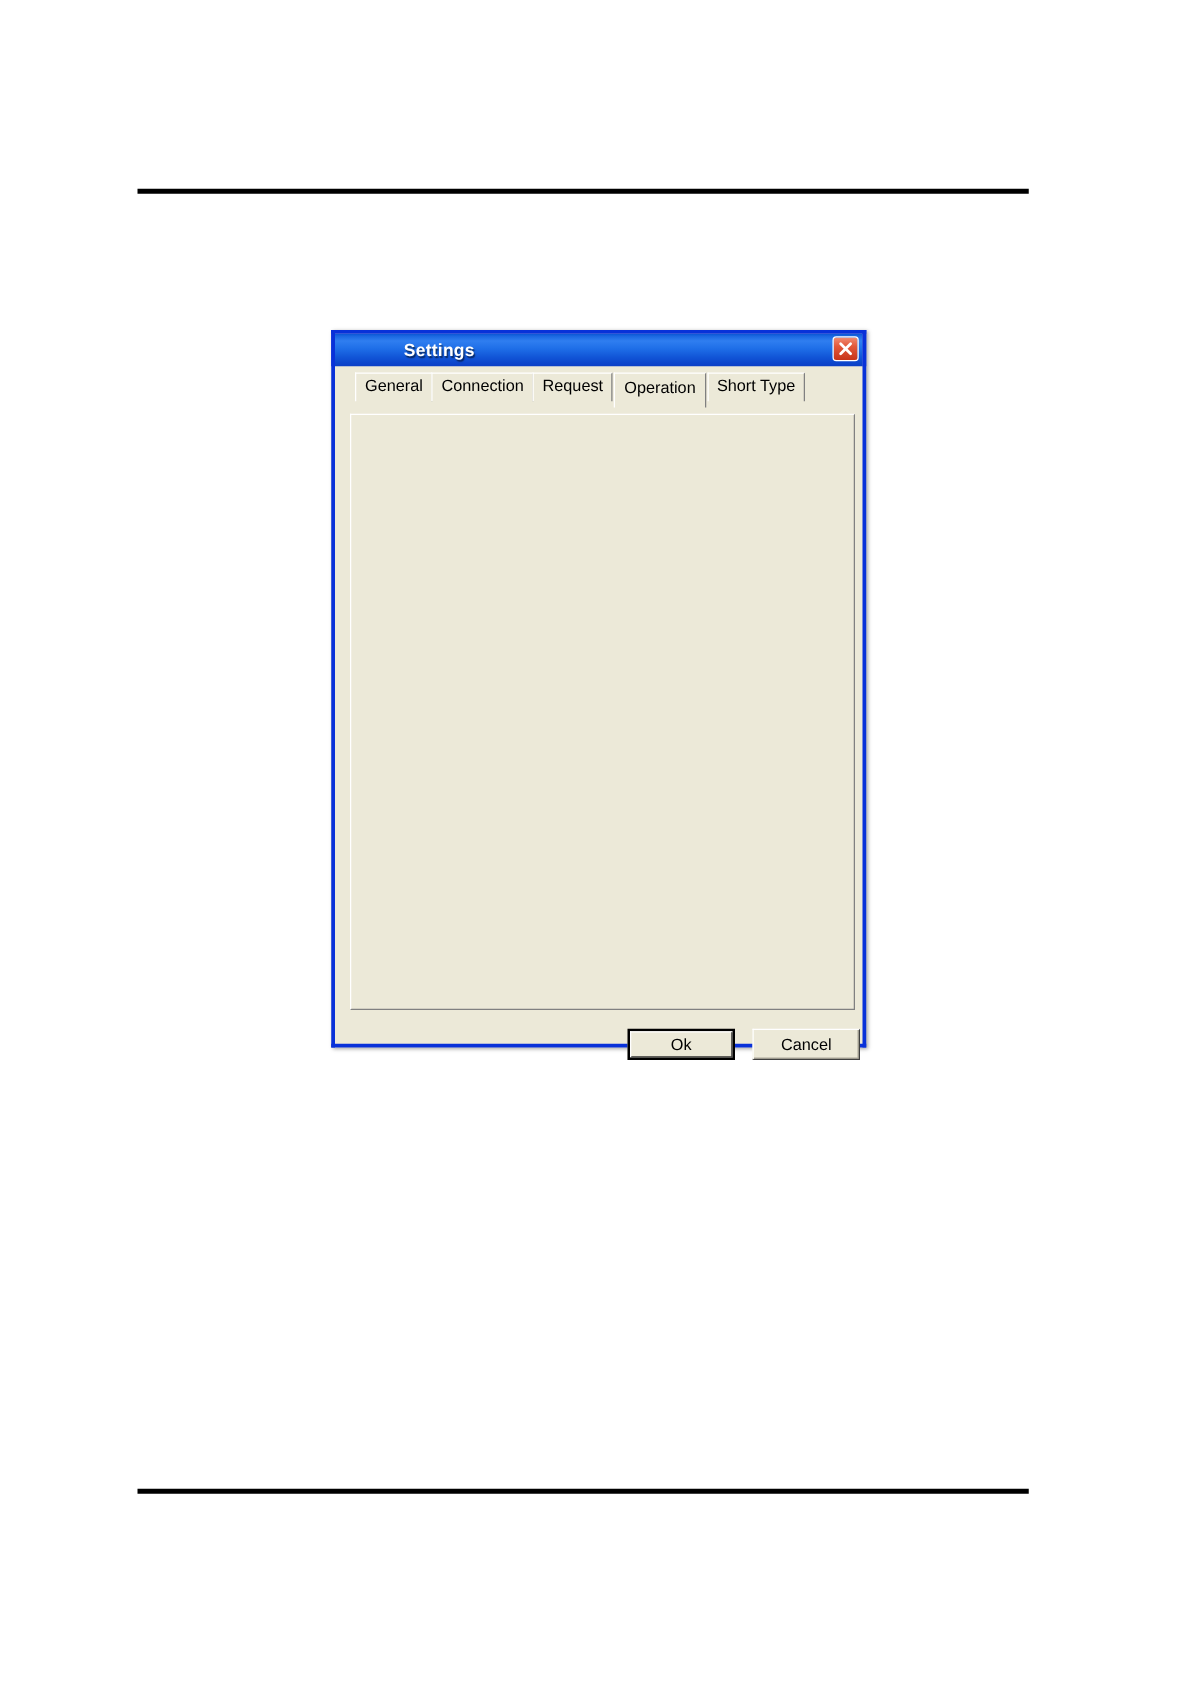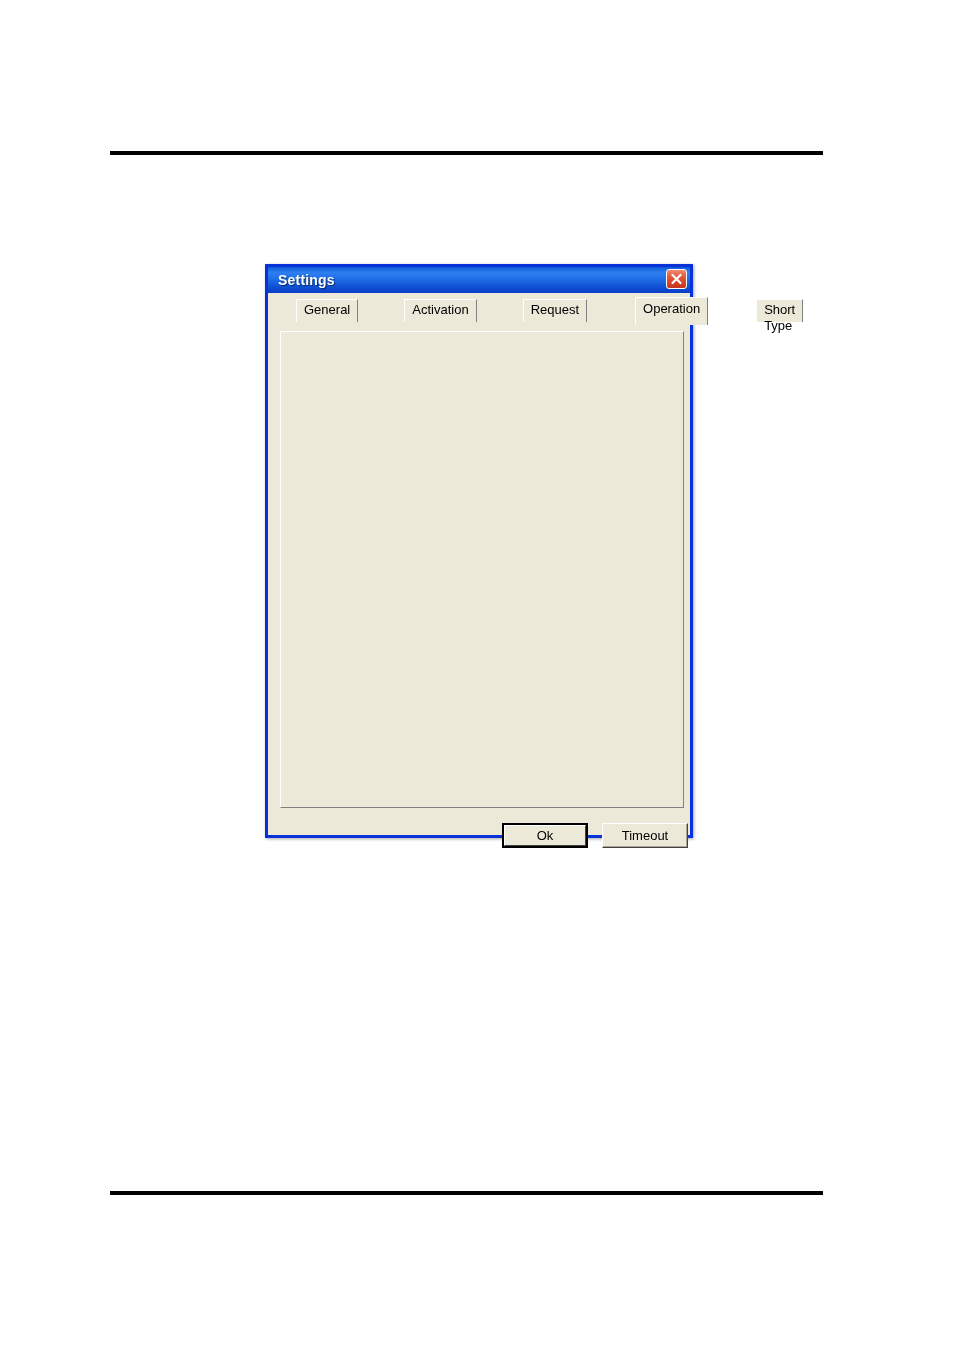--- a/index.html
+++ b/index.html
@@ -45,20 +45,21 @@
     background: linear-gradient(to bottom,
         #0a55d4 0%, #1b68e2 8%, #2f7ef0 22%, #1f6fe8 45%,
         #1257d8 70%, #0c47cd 88%, #0b3ec6 100%);
     border-top: 3px solid #0831d9;
     border-left: 3px solid #0831d9;
     border-right: 3px solid #0831d9;
     margin: 0 -3px;
     position: relative;
     display: flex;
     align-items: center;
+    padding-left: 45px;
   }
   .titlebar-text {
     color: #ffffff;
     font-size: 14px;
     font-weight: bold;
     margin-left: 10px;
     text-shadow: 1px 1px 1px rgba(0,0,0,0.55);
     letter-spacing: 0.2px;
   }
   .close-btn {
@@ -78,25 +79,24 @@
   
   .dialog-body {
     position: absolute;
     left: 0; right: 0; top: 26px; bottom: 0;
     padding: 8px 8px 8px 8px;
     box-sizing: border-box;
   }
   .tabstrip {
     position: relative;
     height: 24px;
-    margin-left: 20px;
-    display: flex;
-    align-items: center;
+    margin-left: 8px;
+    display: flex;
+    align-items: flex-start;
     z-index: 2;
-    gap: 47px;
   }
   .tab {
     background: #ece9d8;
     border: 1px solid #ffffff;
     border-right-color: #808080;
     border-bottom: none;
     font-size: 13px;
     color: #000000;
     padding: 2px 7px 3px 7px;
     height: 17px;
@@ -335,21 +335,21 @@
     </div>
   </div>
 
   <div class="dialog-body">
 
     <div class="tabstrip">
       <div class="tab">
         <span>General</span>
       </div>
       <div class="tab">
-        <span>Activation</span>
+        <span>Connection</span>
       </div>
       <div class="tab">
         <span>Request</span>
       </div>
       <div class="tab selected">
         <span>Operation</span>
       </div>
       <div class="tab">
         <span>Short Type</span>
       </div>
@@ -483,17 +483,17 @@
         <span>Edi<span class="u">t</span> parameters</span>
       </div>
     </div>
 
     <div class="btn default" style="left:234px; top:533px; width:86px; height:25px;">
       <span class="btn-face"></span>
       <span>Ok</span>
     </div>
 
     <div class="btn" style="left:334px; top:533px; width:86px; height:25px;">
-      <span>Timeout</span>
+      <span>Cancel</span>
     </div>
 
   </div>
 </div>
 
 </body></html>

